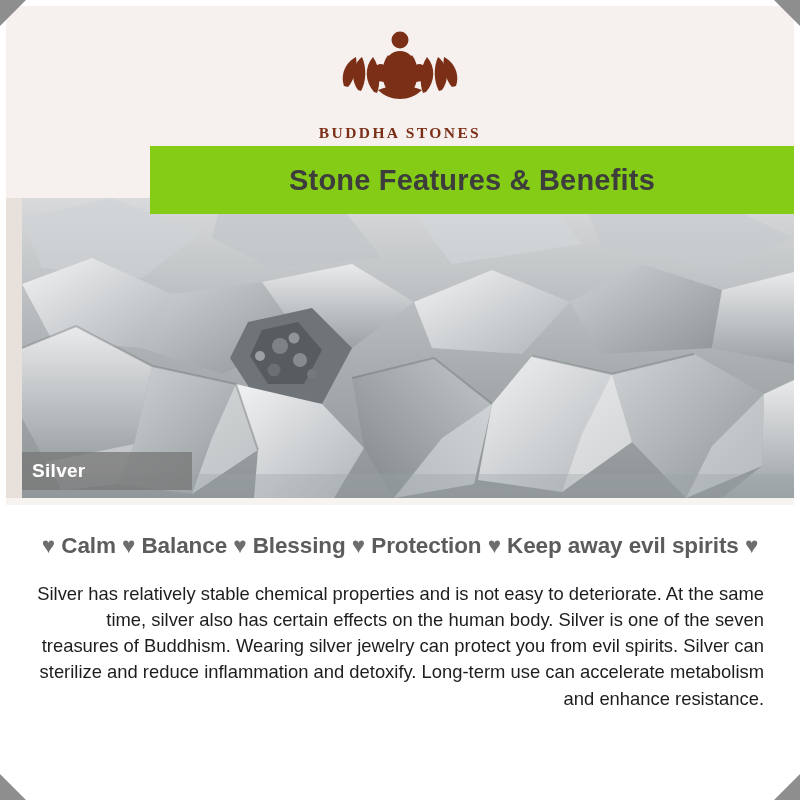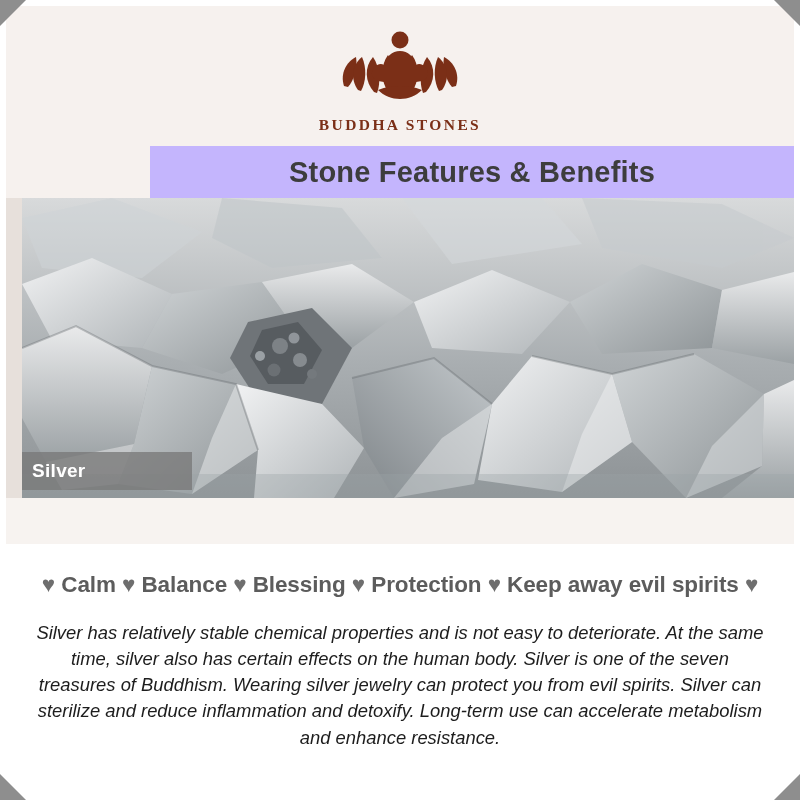--- a/index.html
+++ b/index.html
@@ -66,36 +66,36 @@
     align-items: center;
     justify-content: flex-start;
     padding-top: 18px;
     box-sizing: border-box;
   }
   .logo-mark {
     width: 132px;
     height: 86px;
   }
   .logo-text {
-    margin-top: 6px;
+    margin-top: 14px;
     font-size: 15.5px;
     letter-spacing: 2.4px;
     color: #7b2f17;
     font-weight: bold;
     font-family: "Liberation Serif", serif;
   }
 
   
   .title-band {
     position: absolute;
     top: 146px;
     left: 150px;
     right: 6px;
-    height: 52px;
-    background: #c4b5fd;
+    height: 68px;
+    background: #84cc16;
     display: flex;
     align-items: center;
     justify-content: center;
     z-index: 4;
   }
   .title-band .title {
     font-size: 29px;
     font-weight: bold;
     color: #3d3d3d;
     letter-spacing: 0.2px;
@@ -148,38 +148,36 @@
   .body-wrap {
     position: absolute;
     top: 505px;
     left: 6px;
     right: 6px;
     bottom: 6px;
     background: #ffffff;
     z-index: 2;
     padding: 28px 30px 0 30px;
     box-sizing: border-box;
-    margin-top: 39px;
   }
   .benefits {
     font-size: 22.5px;
     font-weight: bold;
     color: #5c5c5c;
     text-align: center;
     white-space: nowrap;
     letter-spacing: -0.1px;
     margin-bottom: 22px;
   }
   .benefits .heart { color: #6e6e6e; }
   .desc {
     font-size: 18.4px;
     line-height: 1.42;
     color: #1d1d1d;
-    text-align: center;
-    font-style: italic;
+    text-align: right;
   }
 
   .left-shadow {
     position: absolute;
     top: 198px;
     left: 6px;
     width: 16px;
     height: 300px;
     background: #e7e0db;
     z-index: 1;

